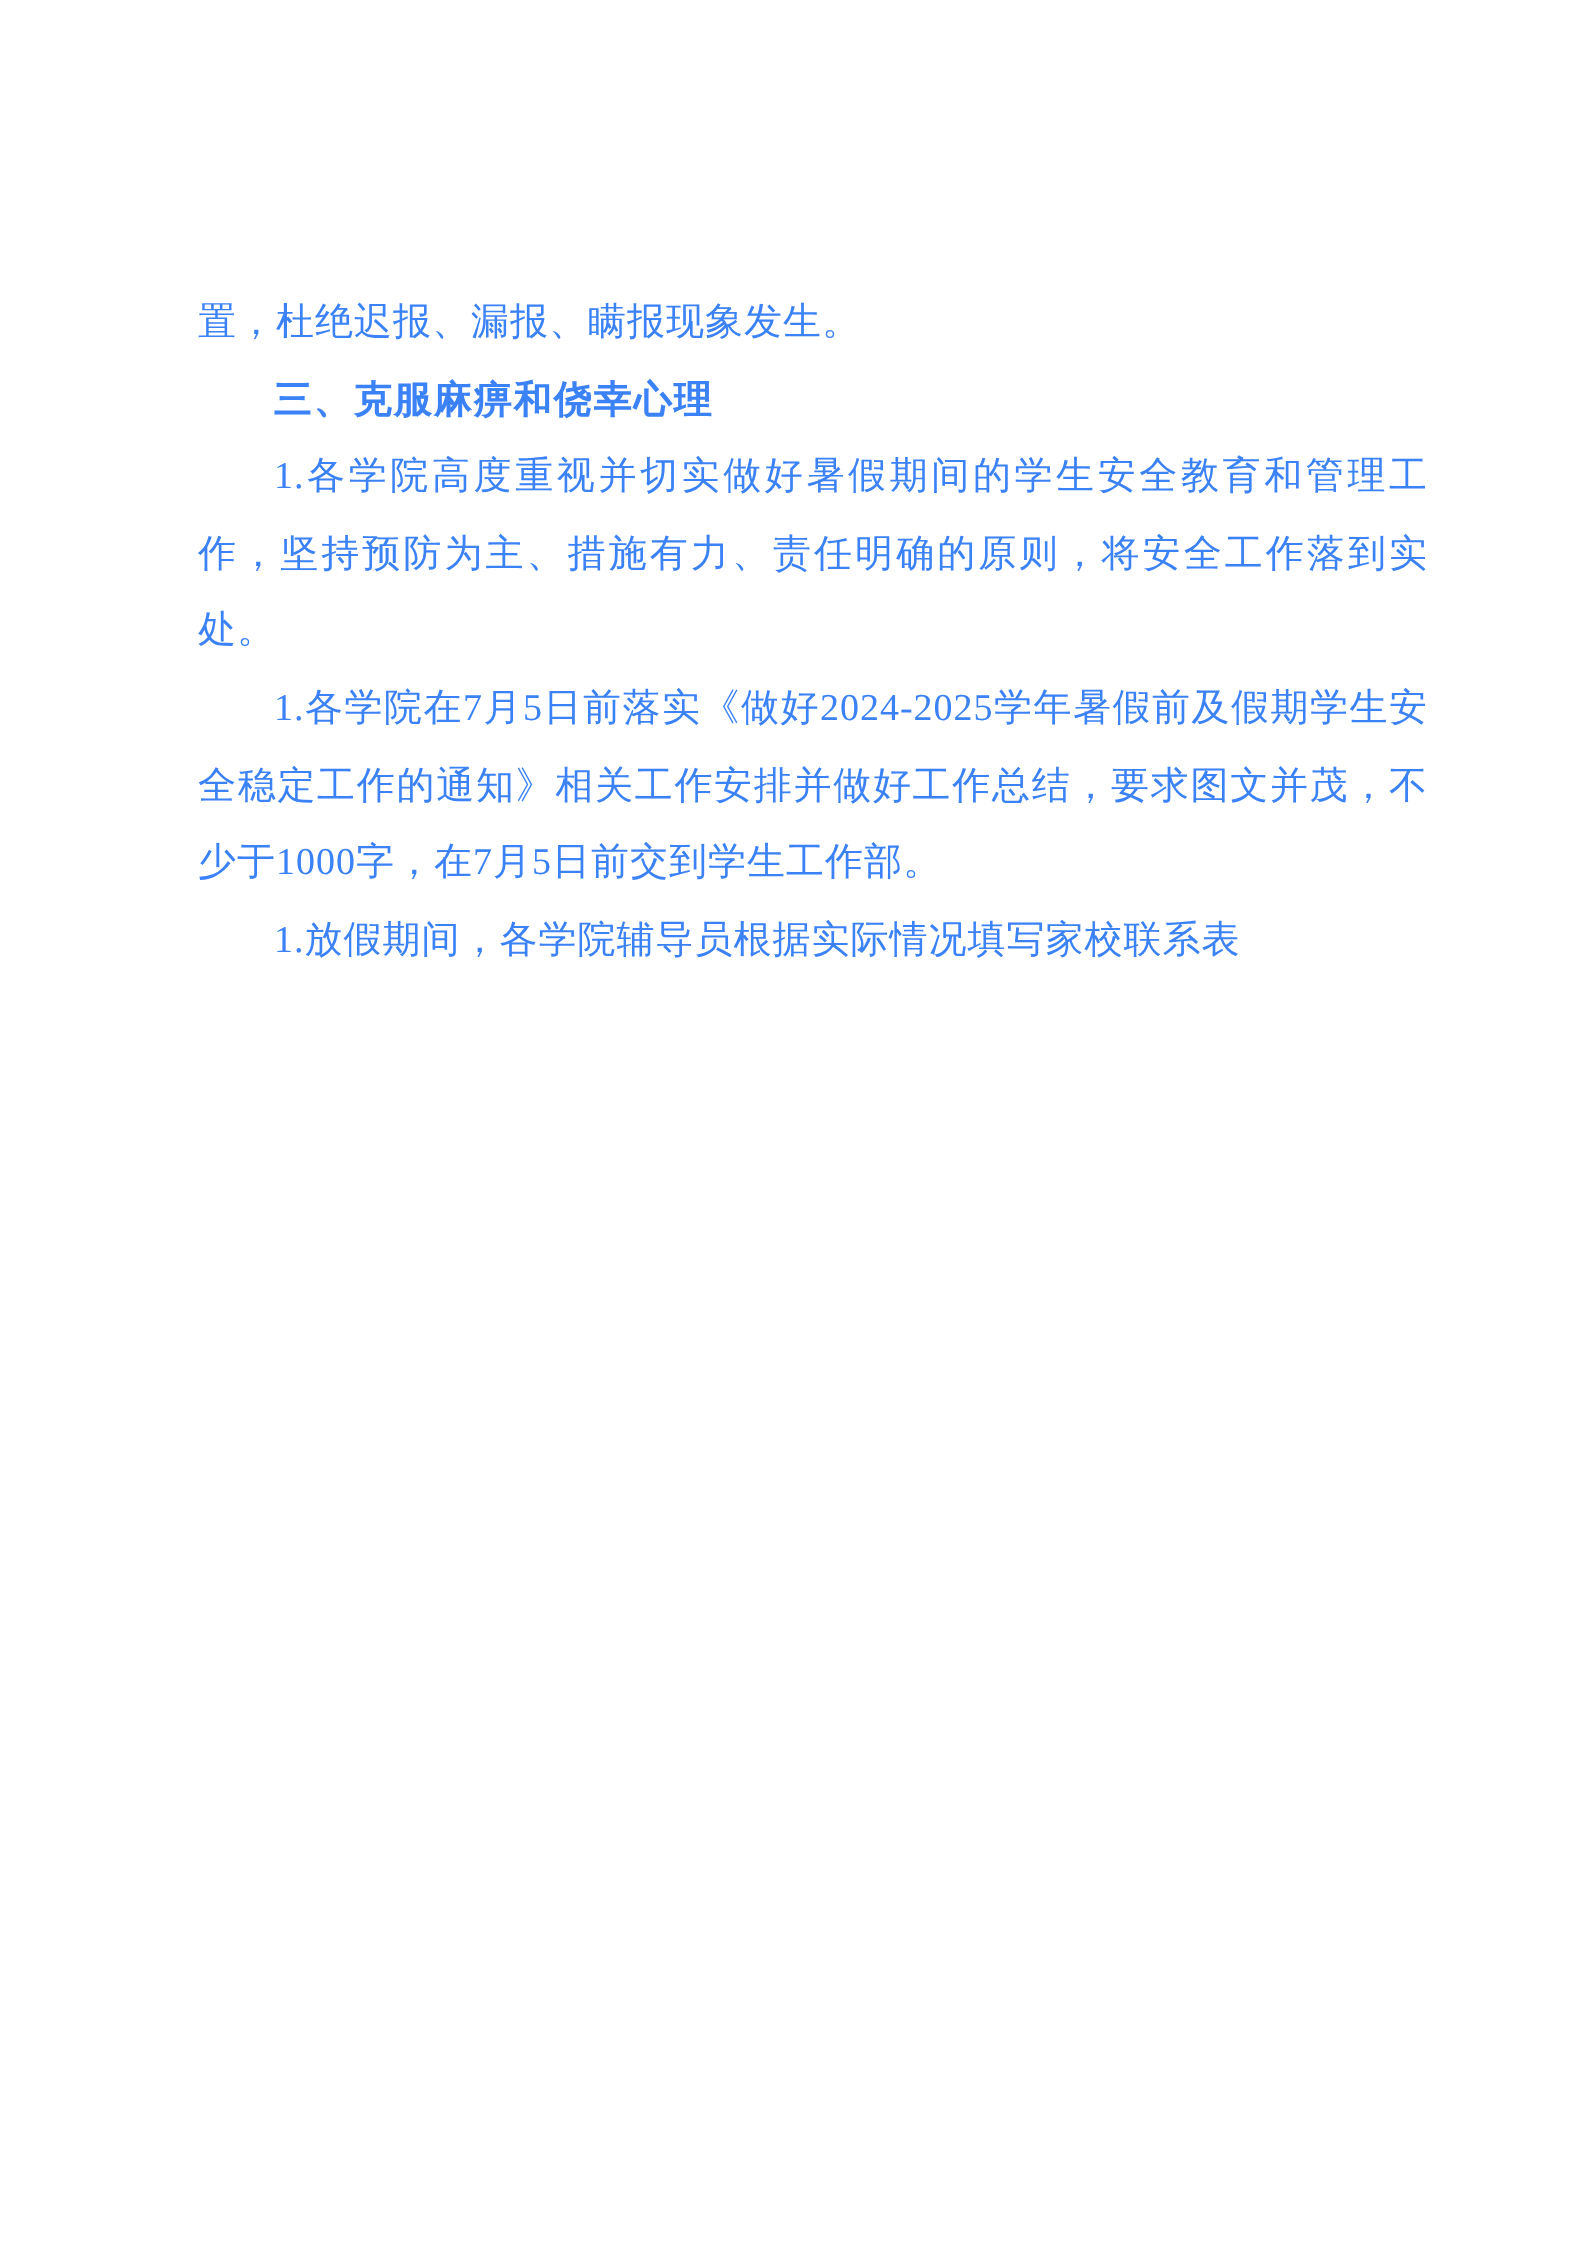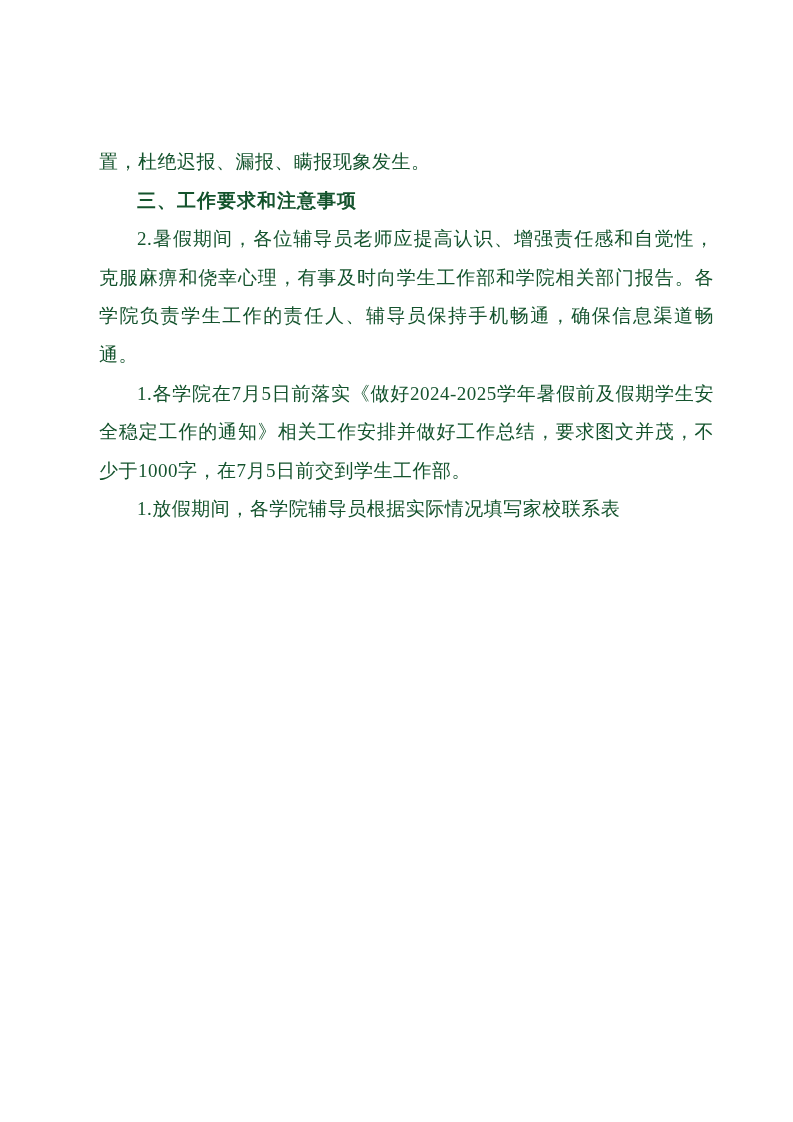--- a/index.html
+++ b/index.html
@@ -11,21 +11,21 @@
     width: 793px;
     height: 1122px;
     overflow: hidden;
   }
   .page {
     box-sizing: border-box;
     width: 793px;
     height: 1122px;
     background: #ffffff;
     padding: 143px 79px 0 99px;
-    color: #14532d;
+    color: #3b82f6;
     font-family: "Liberation Serif", "DejaVu Serif", serif;
     font-size: 19px;
     line-height: 38.6px;
   }
   .page p {
     margin: 0;
     padding: 0;
   }
   .para {
     text-align: justify;
@@ -41,17 +41,17 @@
     font-weight: bold;
     text-indent: 2em;
     letter-spacing: 1px;
   }
 </style>
 </head>
 <body>
 
 <div class="page">
   <p class="continuation">置，杜绝迟报、漏报、瞒报现象发生。</p>
-  <p class="heading">三、工作要求和注意事项</p>
-  <p class="para">2.暑假期间，各位辅导员老师应提高认识、增强责任感和自觉性，克服麻痹和侥幸心理，有事及时向学生工作部和学院相关部门报告。各学院负责学生工作的责任人、辅导员保持手机畅通，确保信息渠道畅通。</p>
+  <p class="heading">三、克服麻痹和侥幸心理</p>
+  <p class="para">1.各学院高度重视并切实做好暑假期间的学生安全教育和管理工作，坚持预防为主、措施有力、责任明确的原则，将安全工作落到实处。</p>
   <p class="para">1.各学院在7月5日前落实《做好2024-2025学年暑假前及假期学生安全稳定工作的通知》相关工作安排并做好工作总结，要求图文并茂，不少于1000字，在7月5日前交到学生工作部。</p>
   <p class="para">1.放假期间，各学院辅导员根据实际情况填写家校联系表</p>
 </div>
 
 </body></html>

